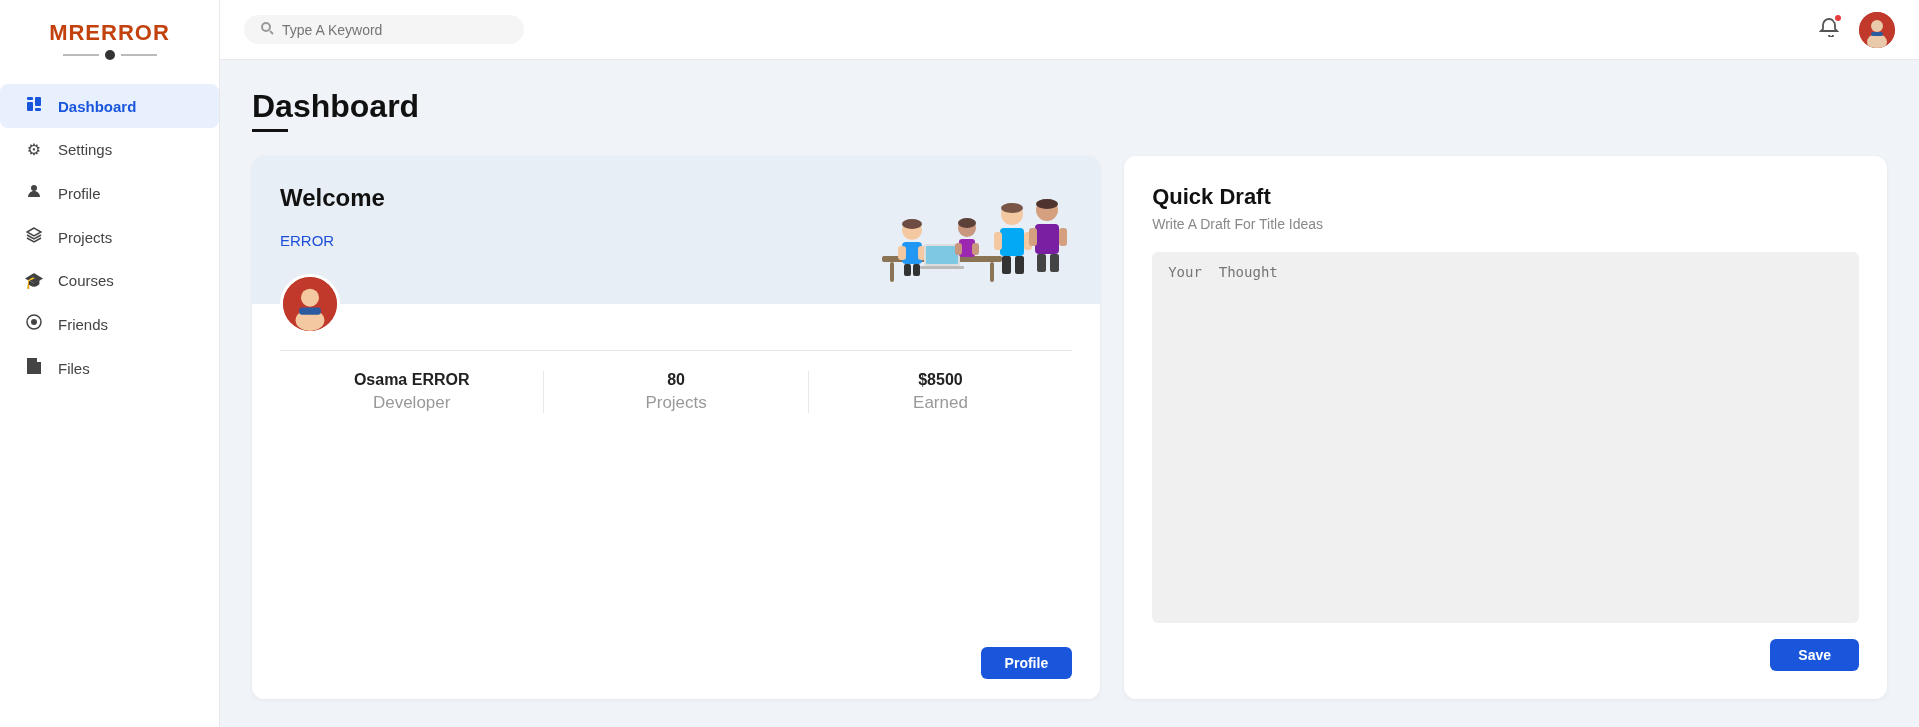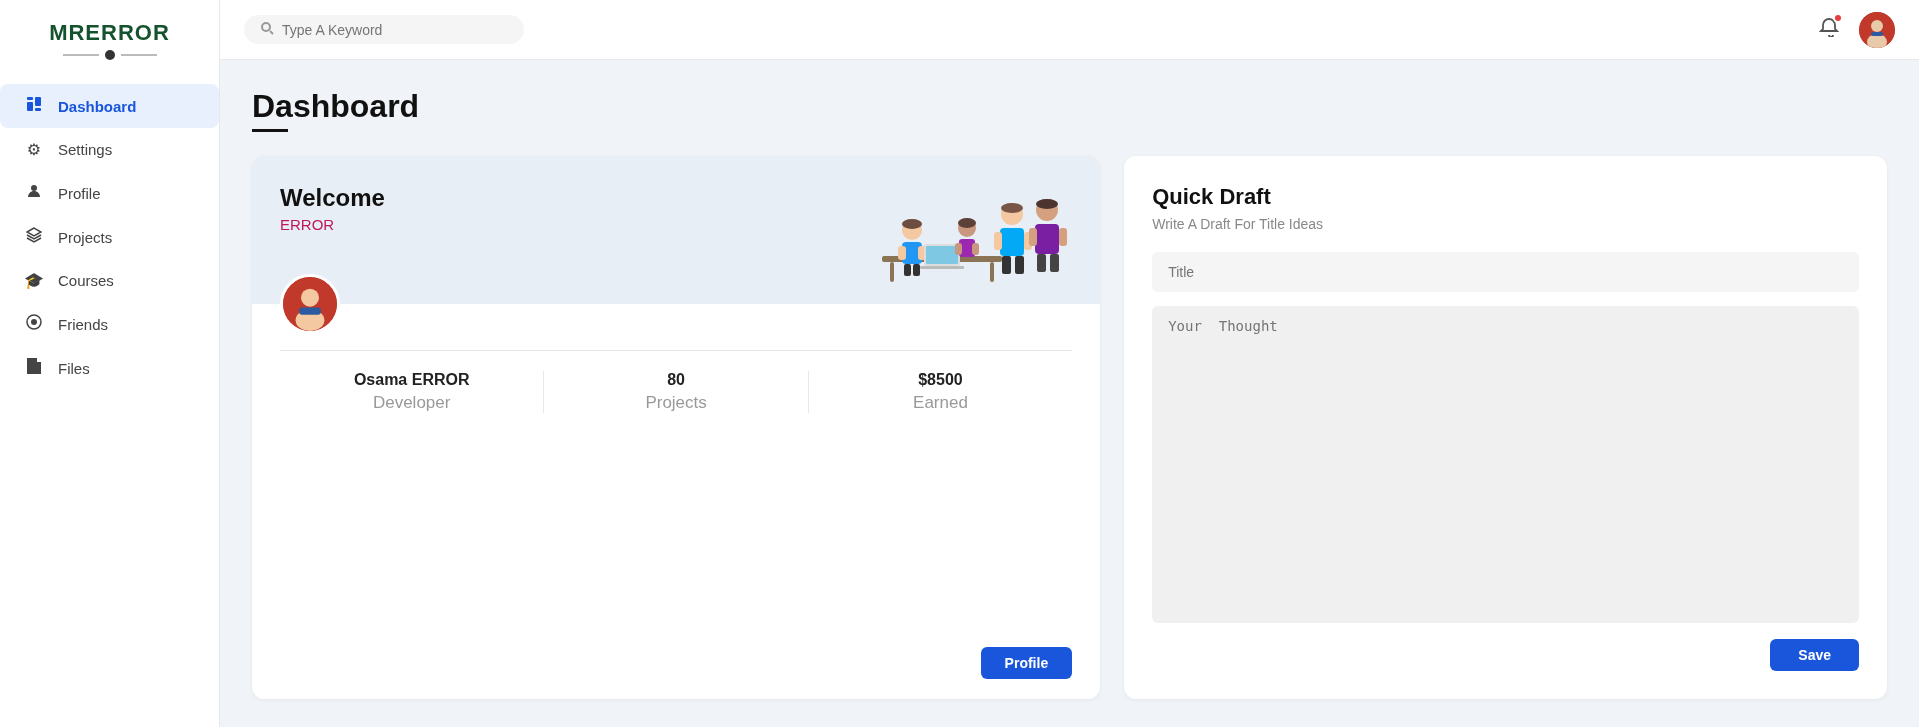--- a/index.html
+++ b/index.html
@@ -15,21 +15,21 @@
       flex-direction: column;
       align-items: center;
       padding-top: 20px;
       border-right: 1px solid #e8e8e8;
       z-index: 10;
     }
     .sidebar-logo {
       font-weight: 900;
       font-size: 22px;
       letter-spacing: 1px;
-      color: #14532d;
+      color: #c2410c;
       margin-bottom: 4px;
     }
     .sidebar-logo-divider {
       display: flex;
       align-items: center;
       gap: 6px;
       margin-bottom: 24px;
     }
     .sidebar-logo-line {
       width: 36px;
@@ -179,25 +179,25 @@
       padding: 28px 28px 20px;
       display: flex;
       justify-content: space-between;
       align-items: flex-start;
     }
     .welcome-text-block { }
     .welcome-title {
       font-size: 24px;
       font-weight: 700;
       color: #111;
-      margin-bottom: 4px;
+      margin-bottom: 20px;
     }
     .welcome-subtitle {
       font-size: 15px;
-      color: #be185d;
+      color: #1d4ed8;
       font-weight: 500;
     }
 
     
     .illustration {
       width: 220px;
       height: 100px;
       position: relative;
     }
 
@@ -521,21 +521,20 @@
         </div>
 
         <div class="profile-btn-row">
           <button class="profile-btn">Profile</button>
         </div>
       </div>
 
       <div class="draft-card">
         <div class="draft-title">Quick Draft</div>
         <div class="draft-subtitle">Write A Draft For Title Ideas</div>
-        <input class="draft-input" type="text" placeholder="Title" style="">
         <textarea class="draft-textarea" placeholder="Your  Thought" style=""></textarea>
         <div class="draft-save-row">
           <button class="draft-save-btn">Save</button>
         </div>
       </div>
 
     </div>
   </div>
 </div>
 

